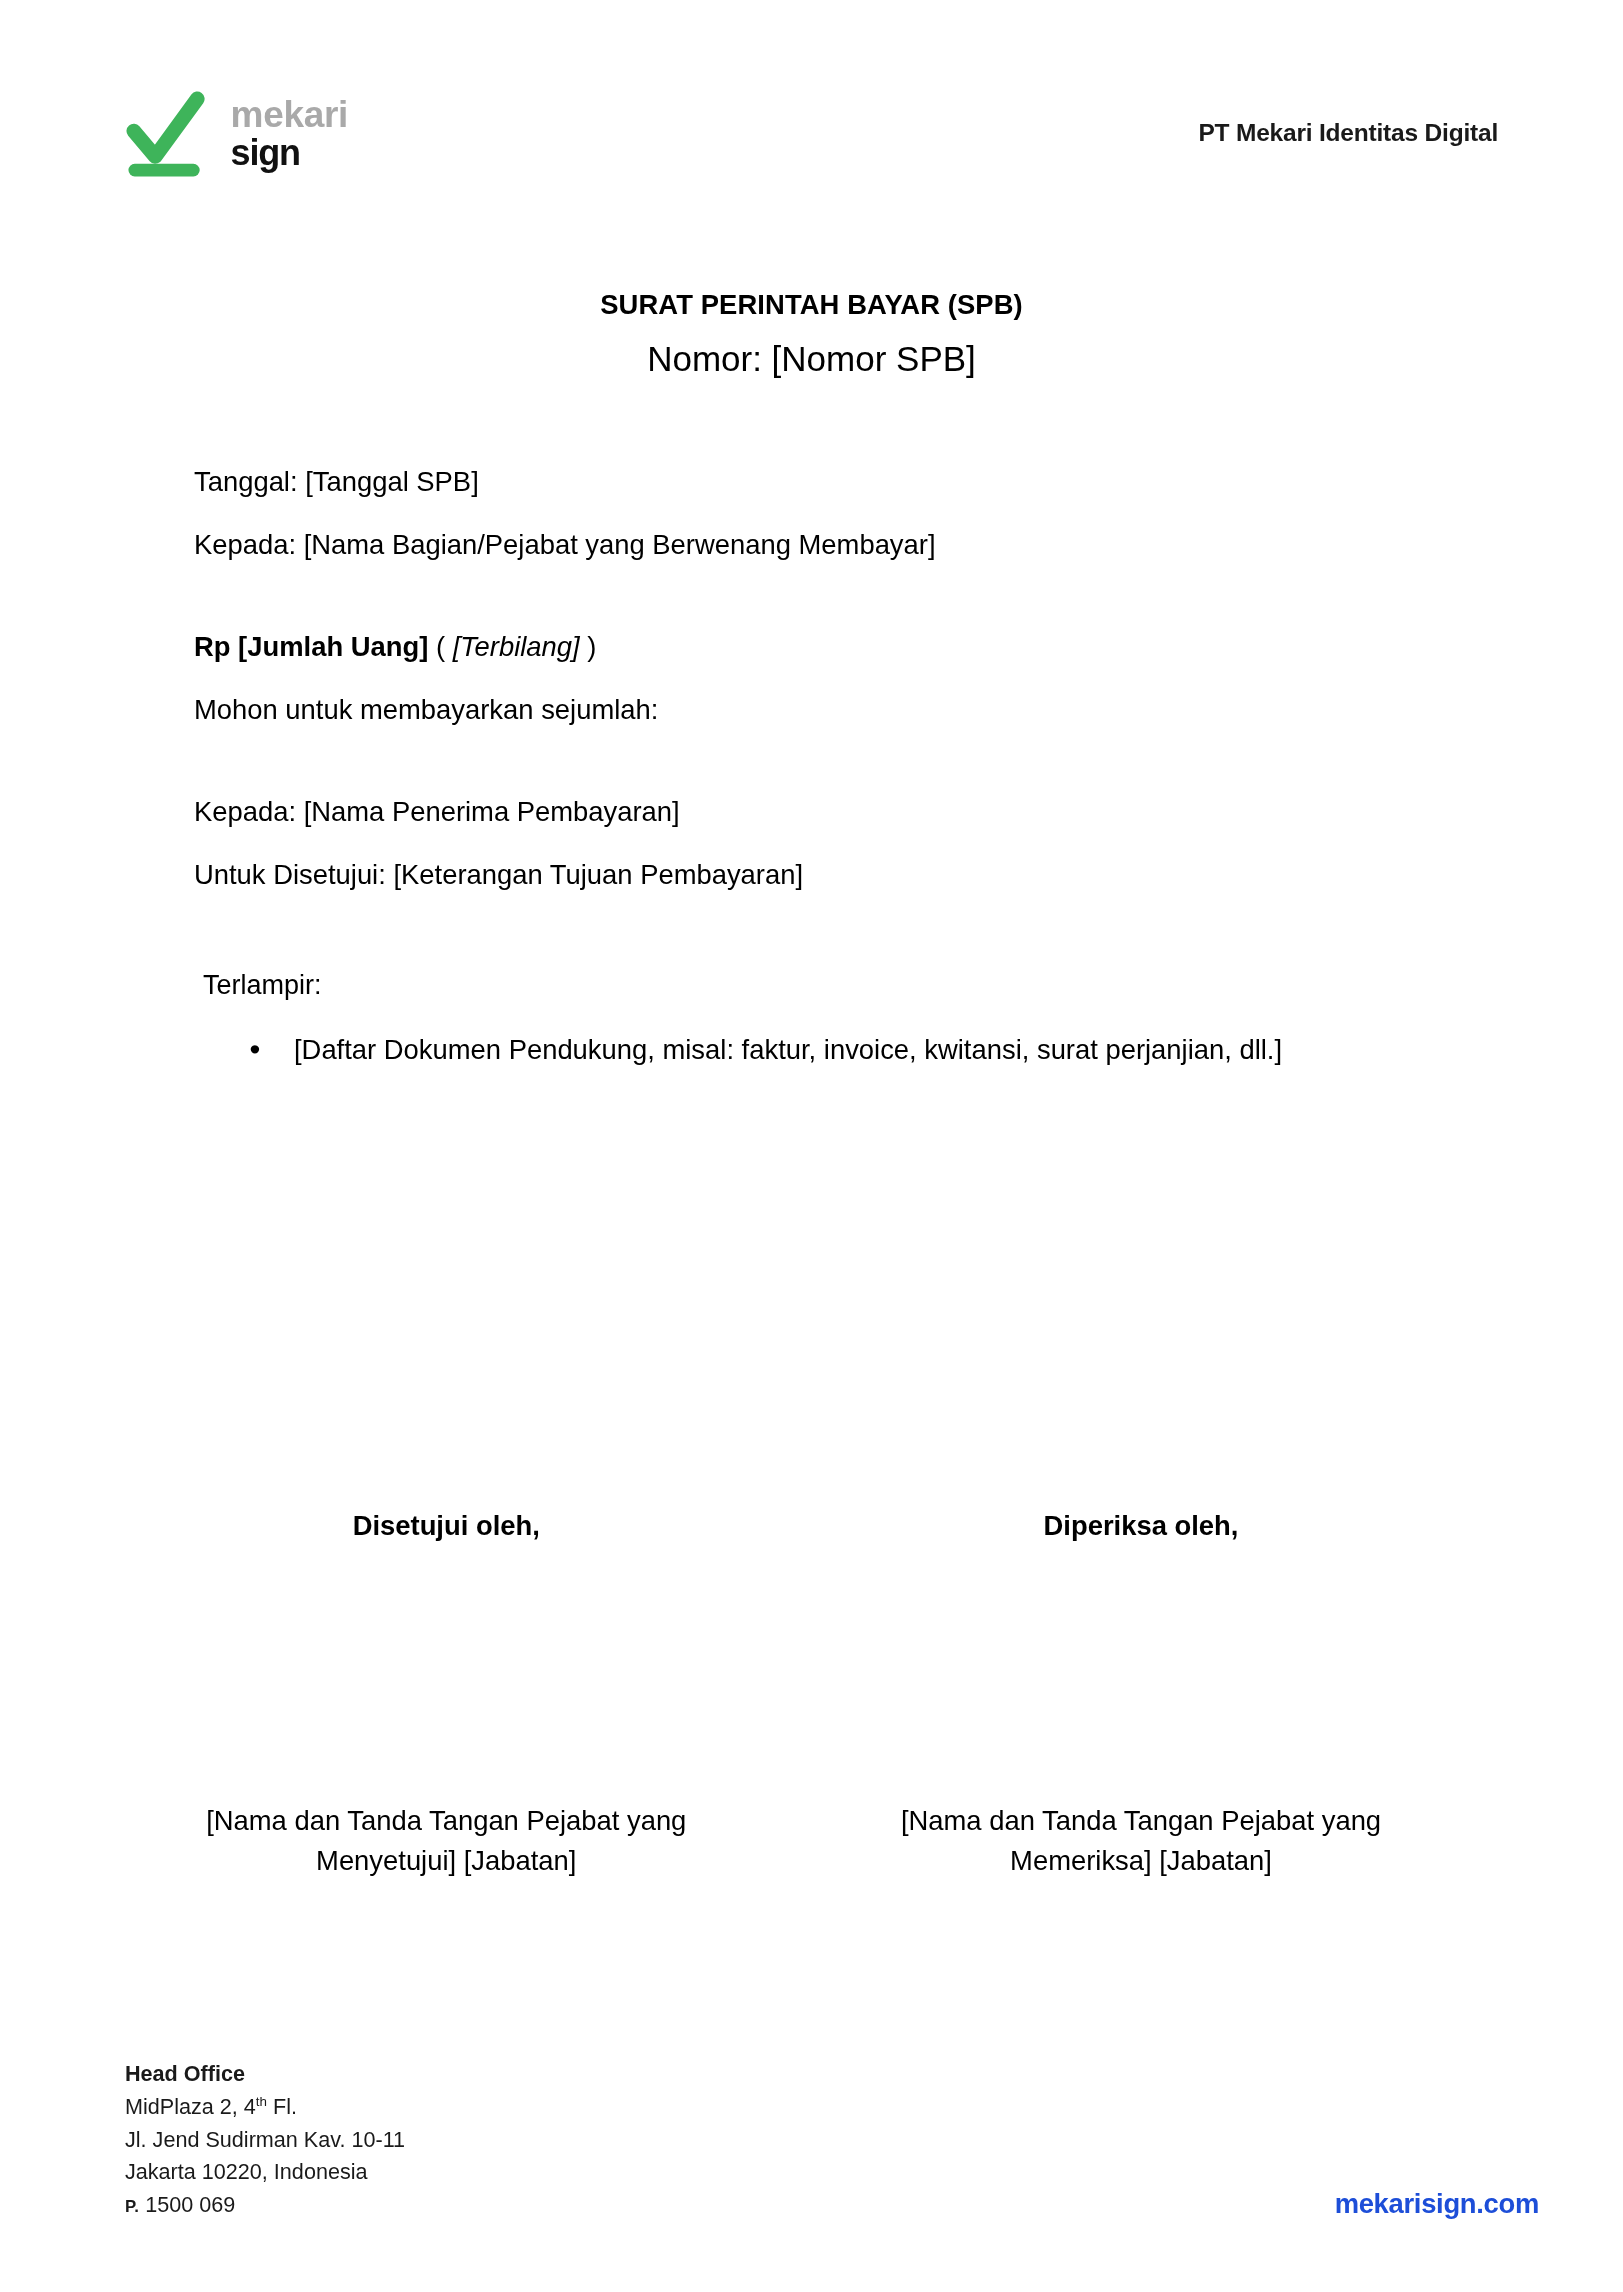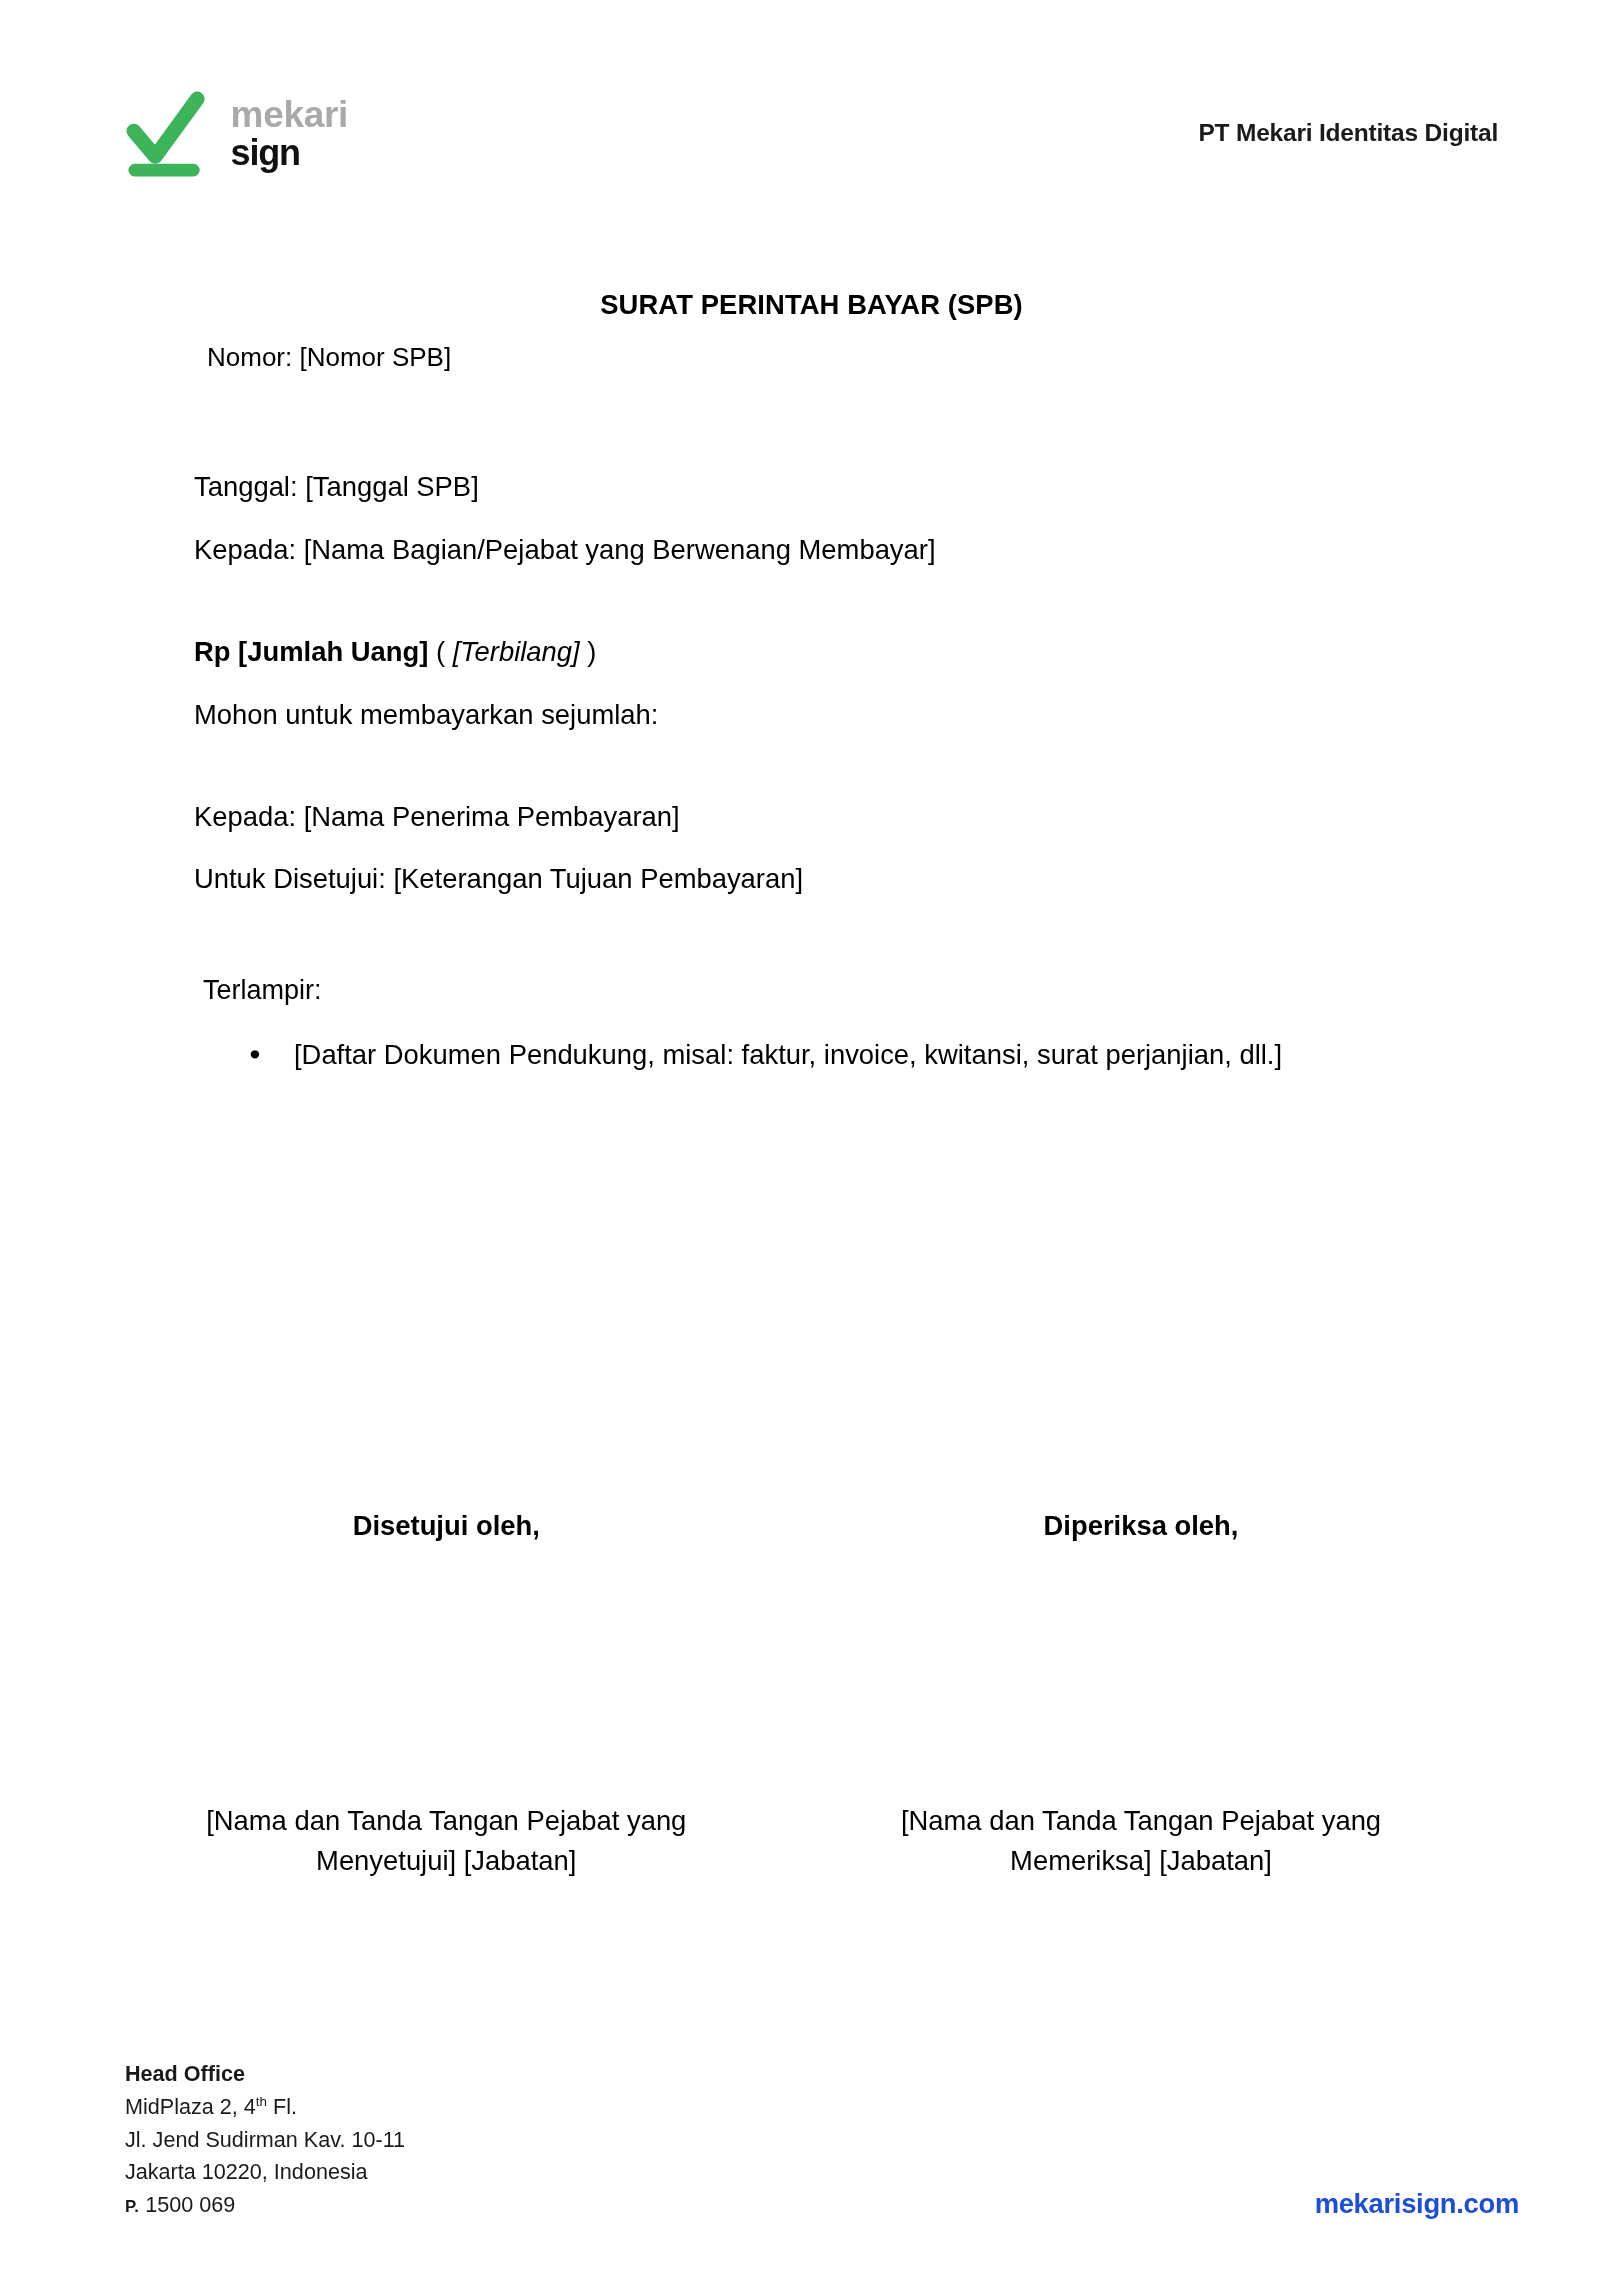--- a/index.html
+++ b/index.html
@@ -83,23 +83,24 @@
   }
   .doc-title {
     text-align: center;
     font-size: 27.4px;
     font-weight: 700;
     letter-spacing: 0.1px;
     margin: 0 0 7.8px 0;
     line-height: 1.5;
   }
   .doc-subtitle {
-    font-size: 26px;
-    font-weight: 400;
-    margin: 13px;
+    text-align: center;
+    font-size: 35px;
+    font-weight: 400;
+    margin: 0;
     line-height: 1.5;
   }
 
   .spacer-lg { height: 76px; }
   .spacer-md { height: 61px; }
 
   p.line {
     margin: 0;
     font-size: 27.4px;
     font-weight: 400;
@@ -167,21 +168,21 @@
     margin: 0;
     max-width: 510px;
     margin-left: auto;
     margin-right: auto;
   }
 
   
   .footer {
     position: absolute;
     left: 125px;
-    right: 104px;
+    right: 84px;
     bottom: 71px;
     display: flex;
     align-items: flex-end;
     justify-content: space-between;
   }
   .address {
     font-size: 21.6px;
     line-height: 1.52;
     color: #1a1a1a;
   }

